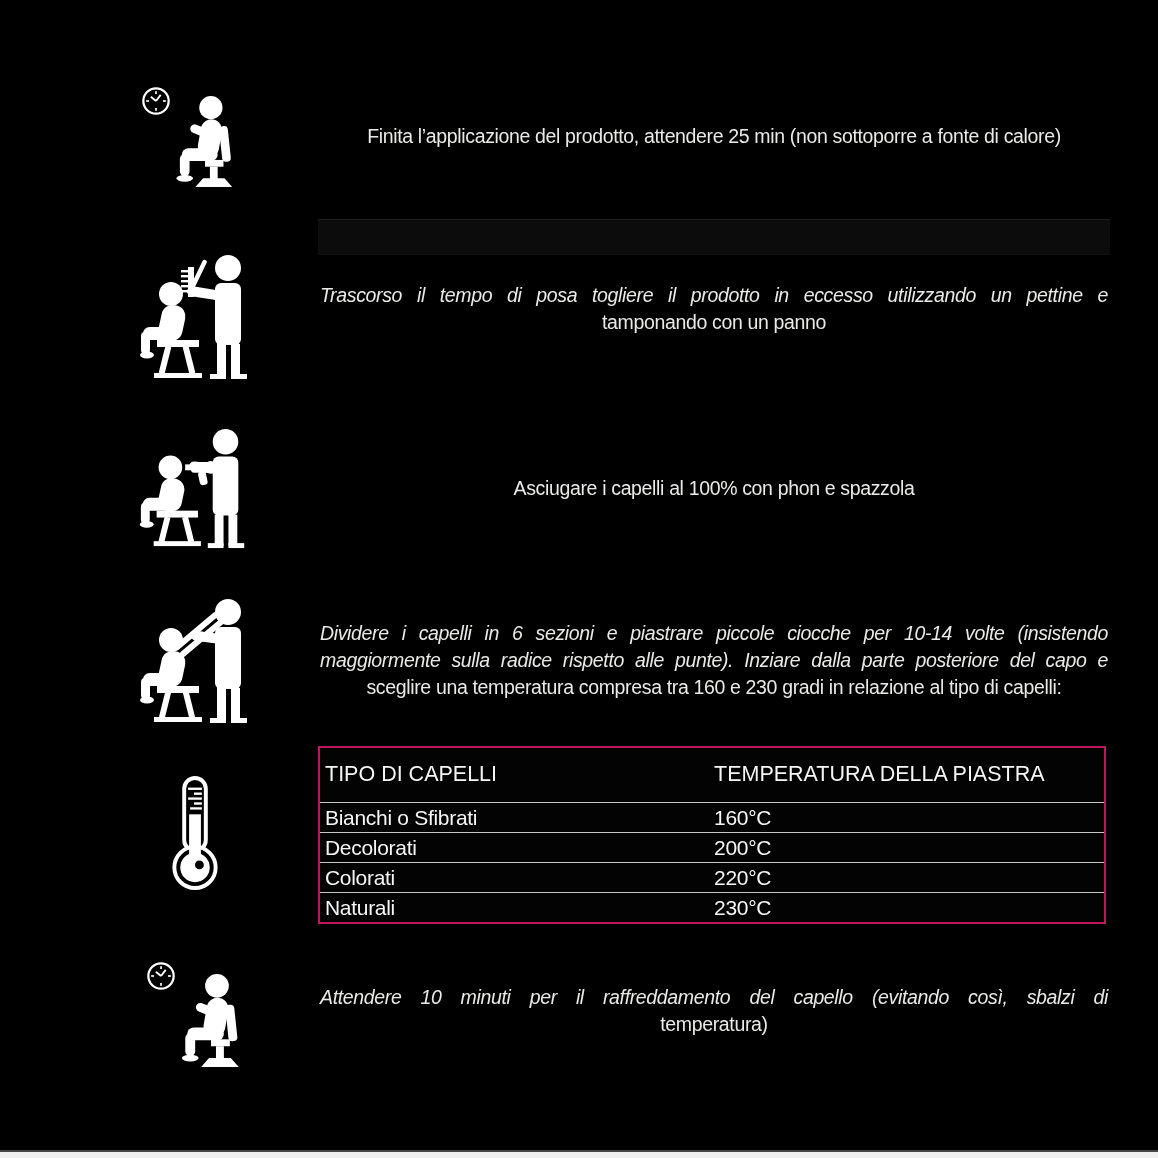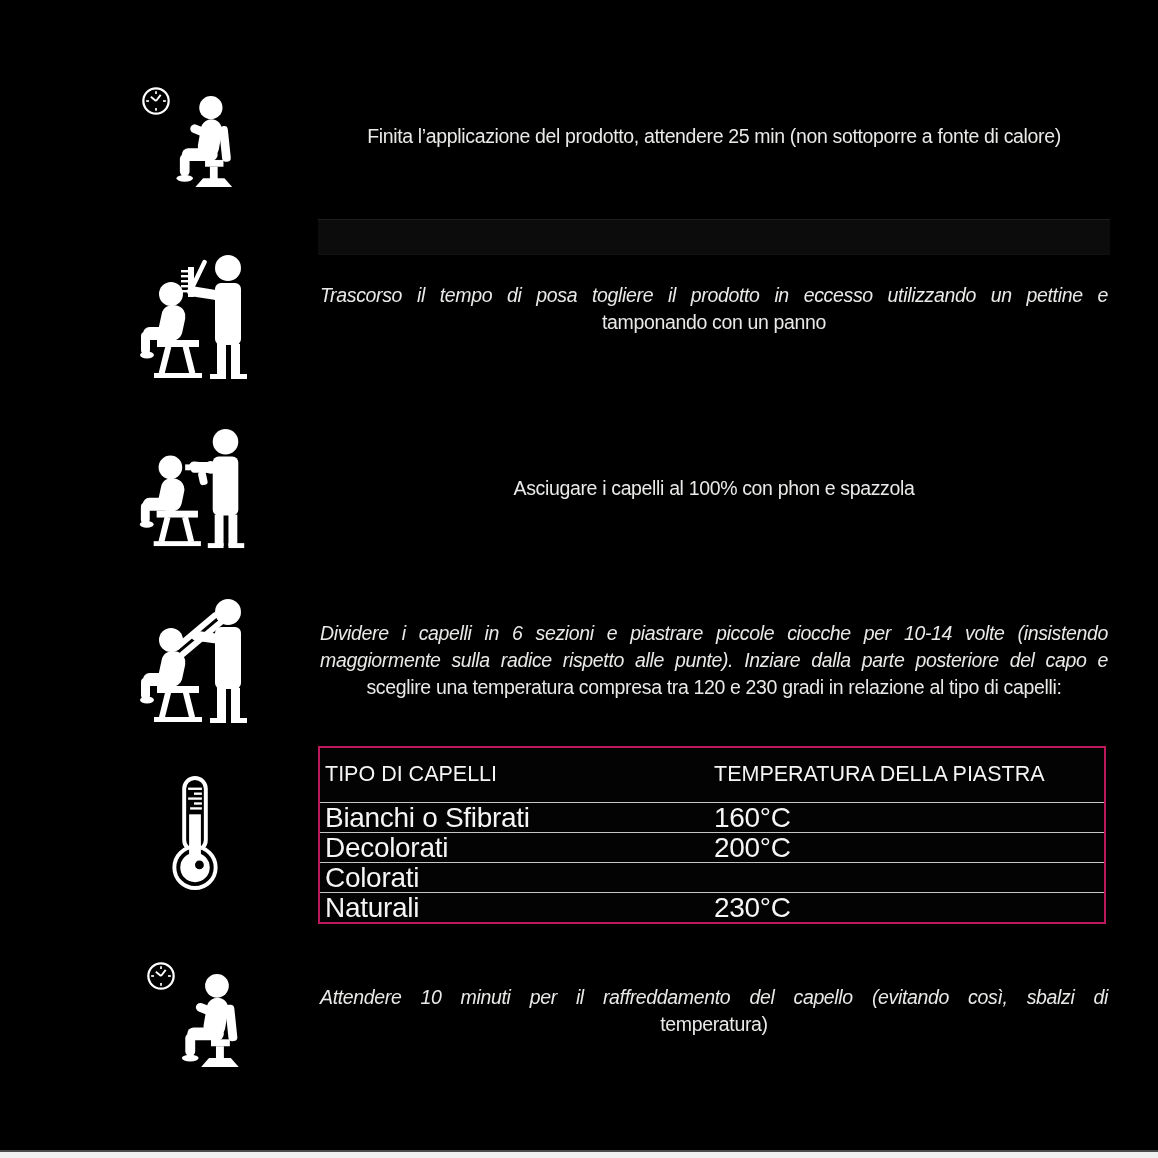--- a/index.html
+++ b/index.html
@@ -22,21 +22,21 @@
     background:#0c0c0c;border-top:1px solid #1e1e1e;border-bottom:1px solid #111;
   }
   
   .table{
     position:absolute;left:318px;top:746px;width:784px;
     border:2px solid #be185d;background:#030303;
   }
   .trow{
     display:grid;grid-template-columns:394px 1fr;align-items:center;
     height:29px;border-top:1.5px solid #c6c6c6;
-    color:#f5f5f5;font-size:28px;letter-spacing:-0.3px;
+    color:#f5f5f5;font-size:21px;letter-spacing:-0.3px;
   }
   .trow.thead{border-top:none;height:54px;font-size:21.5px;letter-spacing:0;}
   .tcell{line-height:1;}
   .tcell.c1{padding-left:5px;}
   .footer-strip{
     position:absolute;left:0;bottom:0;width:100%;height:6px;
     background:#f0f0f0;border-top:2px solid #4a4a4a;
   }
 </style>
 </head>
@@ -166,21 +166,21 @@
 
     <rect x="16" y="90" width="42" height="7"></rect>
     <rect x="21" y="96" width="6" height="26" transform="rotate(14 24 109)"></rect>
     <rect x="45" y="96" width="6" height="26" transform="rotate(-14 48 109)"></rect>
     <rect x="13" y="121" width="48" height="5"></rect>
   </svg>
 </div>
 <div class="step-text" style="top:620px;">
   <div class="jline">Dividere i capelli in 6 sezioni e piastrare piccole ciocche per 10-14 volte (insistendo</div>
   <div class="jline">maggiormente sulla radice rispetto alle punte). Inziare dalla parte posteriore del capo e</div>
-  <div class="lline">sceglire una temperatura compresa tra 120 e 230 gradi in relazione al tipo di capelli:</div>
+  <div class="lline">sceglire una temperatura compresa tra 160 e 230 gradi in relazione al tipo di capelli:</div>
 </div>
 
 <div class="abs icon" style="left:171px;top:775px;">
   <svg width="48" height="116" viewBox="0 0 48 118">
     <rect x="13" y="3" width="22" height="74" rx="11" fill="#000" stroke="#fff" stroke-width="4"></rect>
     <line x1="31" y1="14" x2="17" y2="14" stroke="#fff" stroke-width="2.4"></line>
     <line x1="31" y1="19" x2="23" y2="19" stroke="#fff" stroke-width="2.4"></line>
     <line x1="31" y1="24" x2="17" y2="24" stroke="#fff" stroke-width="2.4"></line>
     <line x1="31" y1="29" x2="23" y2="29" stroke="#fff" stroke-width="2.4"></line>
     <line x1="31" y1="34" x2="19" y2="34" stroke="#fff" stroke-width="2.4"></line>
@@ -200,20 +200,21 @@
   <div class="trow">
     <div class="tcell c1">Bianchi o Sfibrati</div>
     <div class="tcell">160°C</div>
   </div>
   <div class="trow">
     <div class="tcell c1">Decolorati</div>
     <div class="tcell">200°C</div>
   </div>
   <div class="trow">
     <div class="tcell c1">Colorati</div>
+    <div class="tcell">220°C</div>
   </div>
   <div class="trow">
     <div class="tcell c1">Naturali</div>
     <div class="tcell">230°C</div>
   </div>
 </div>
 
 <div class="abs icon" style="left:146px;top:961px;">
   <svg width="30" height="30" viewBox="0 0 32 32">
     <circle cx="16" cy="16" r="13.5" fill="none" stroke="#fff" stroke-width="2.4"></circle>

